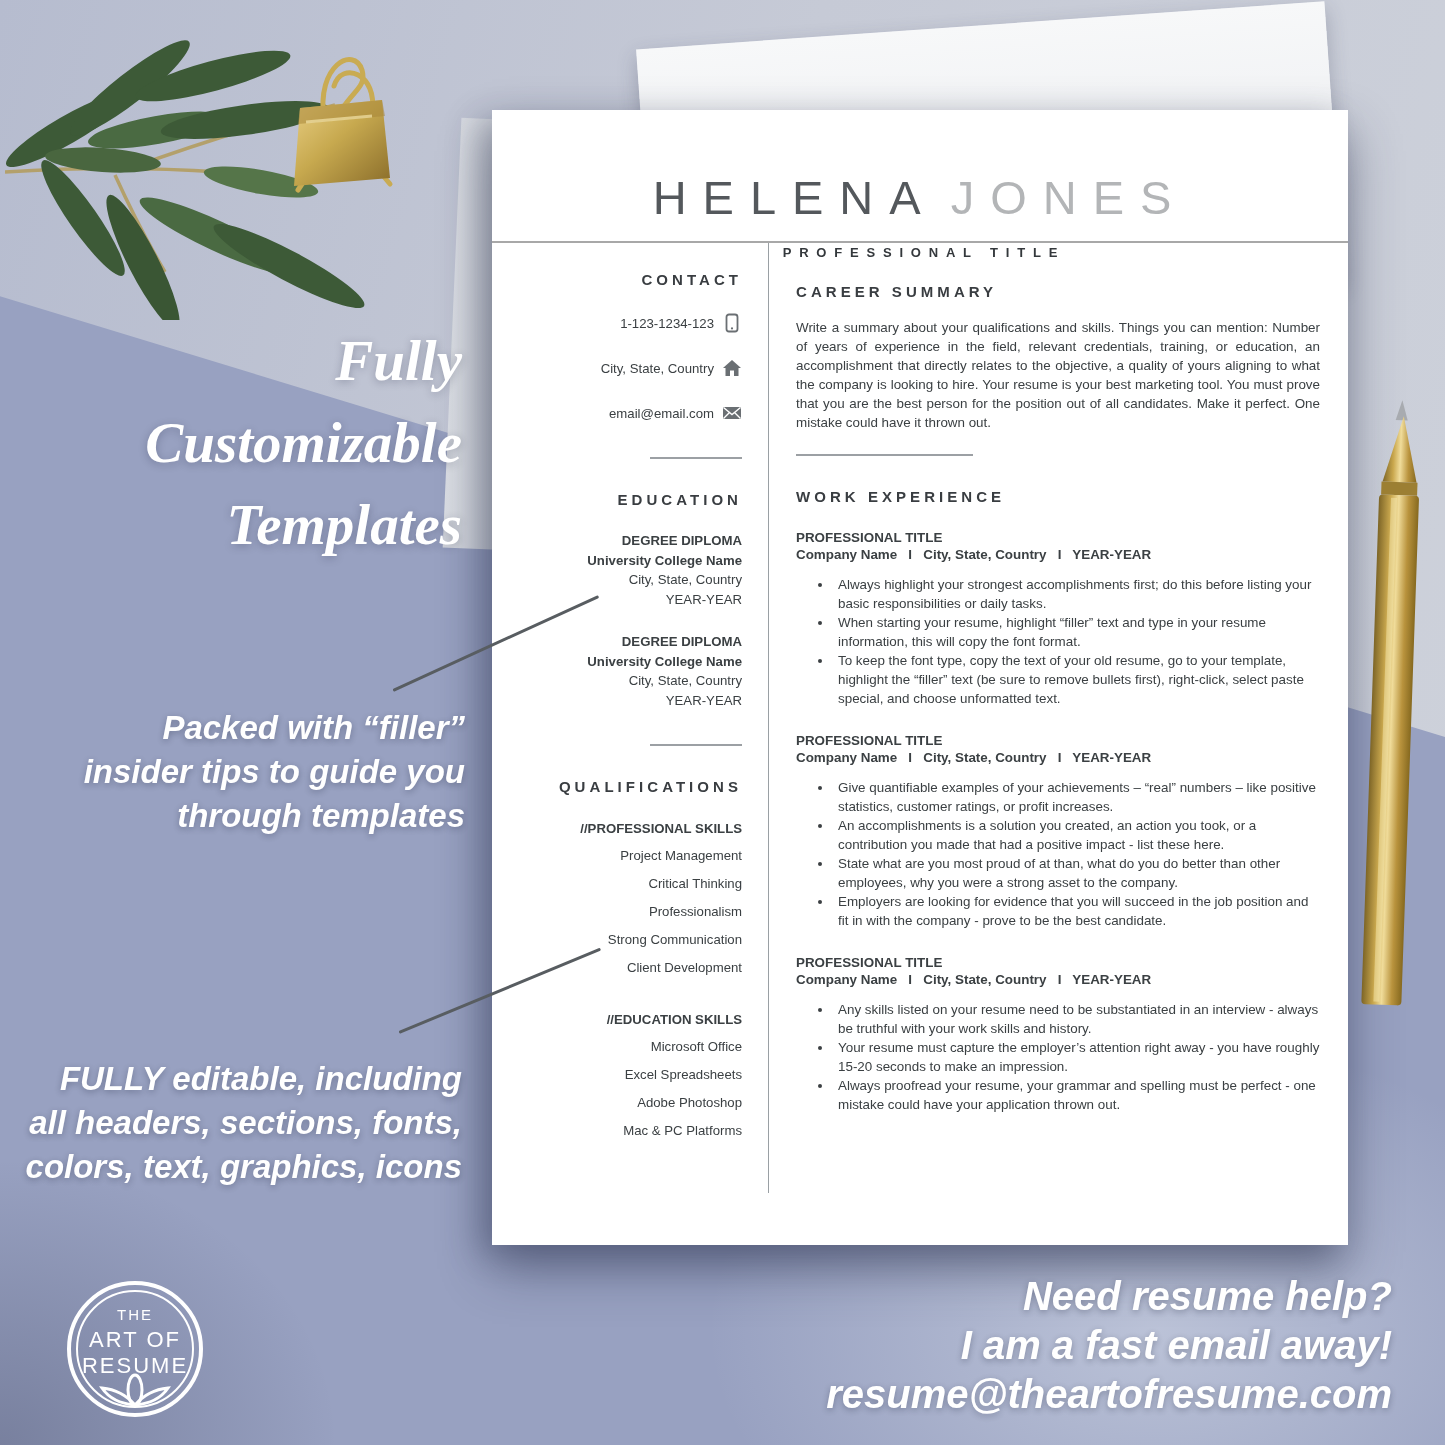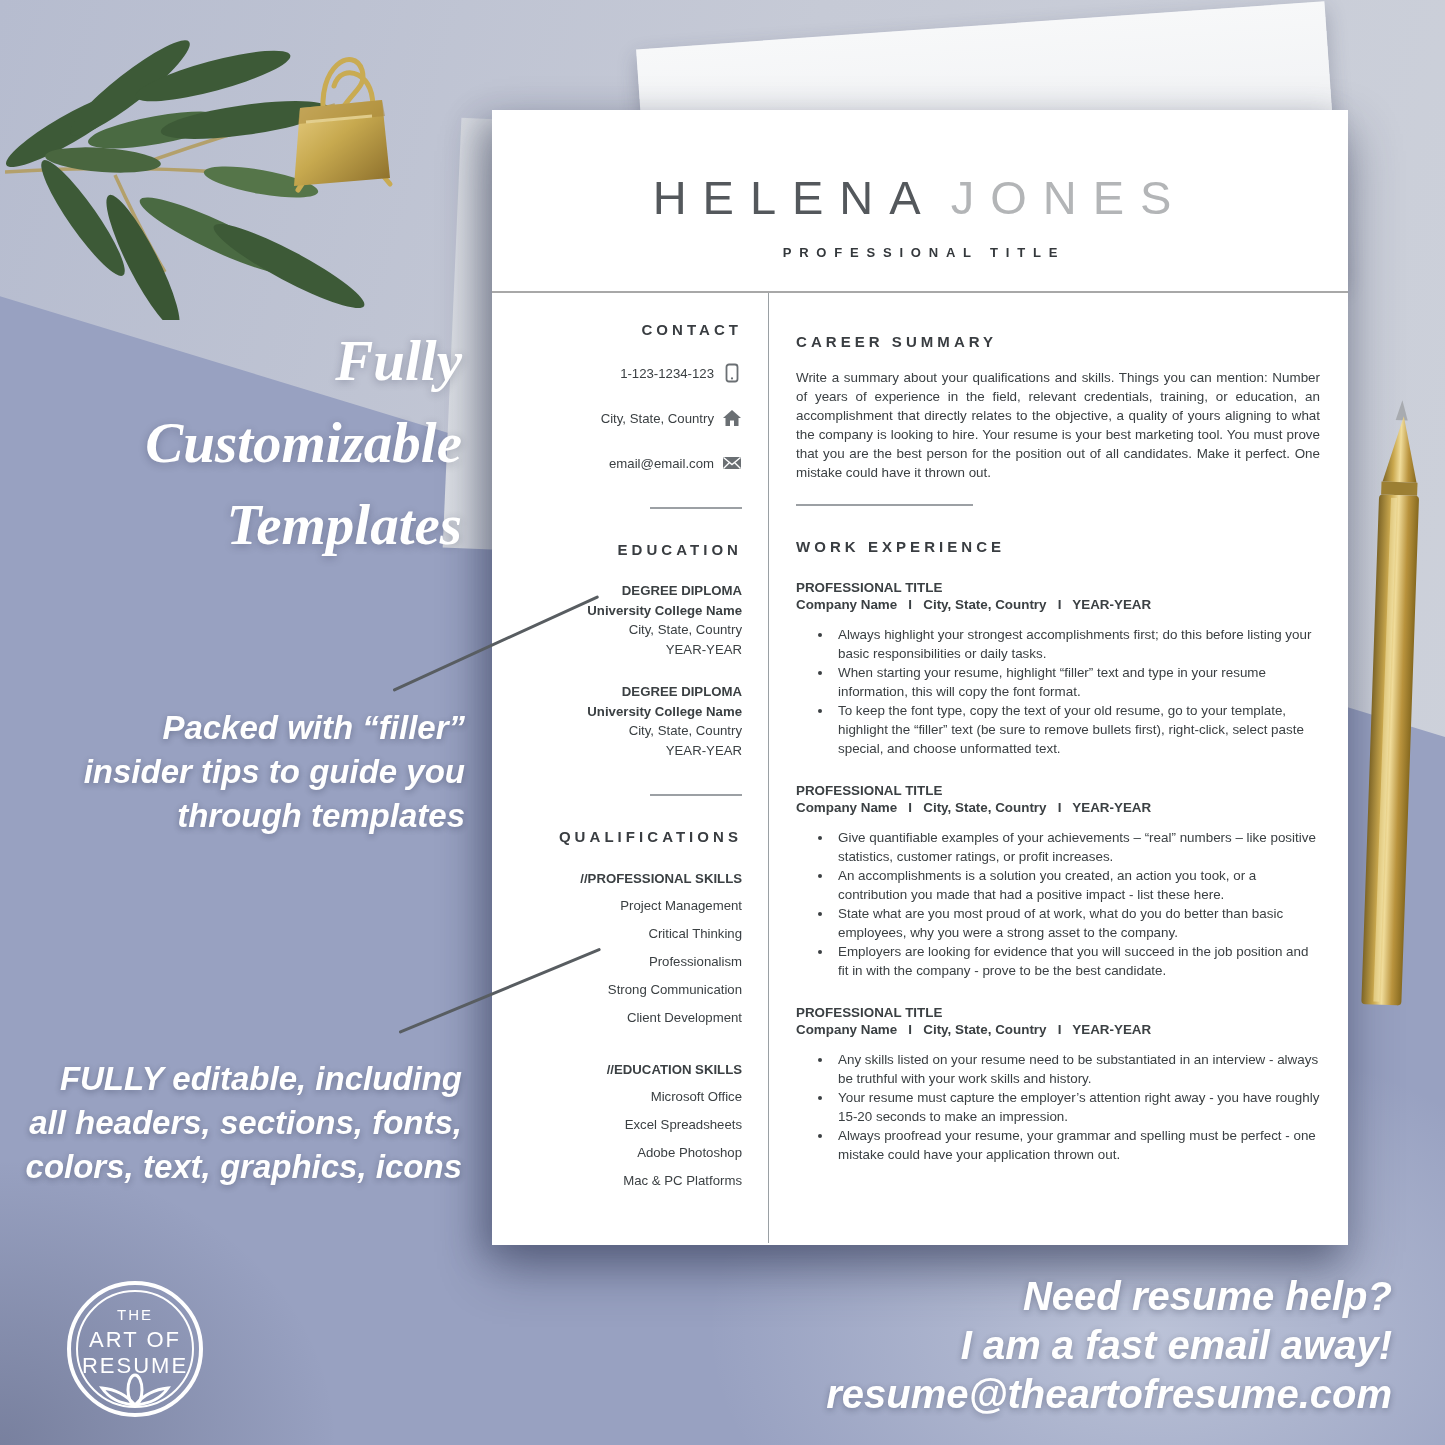--- a/index.html
+++ b/index.html
@@ -36,21 +36,21 @@
     background:linear-gradient(90deg,#dadde3,#c5c9d1);
     transform:rotate(2.5deg);
   }
 
   
   .sheet {
     position:absolute; left:492px; top:110px; width:856px; height:1135px; z-index:2;
     background:#ffffff; color:#3b4043;
     box-shadow:0 24px 48px rgba(35,42,70,.45), -14px 10px 30px rgba(35,42,70,.25);
   }
-  .sheet-header { height:183px; border-bottom:2px solid #a8a8a8; text-align:center; padding-top:60px; }
+  .sheet-header { height:133px; border-bottom:2px solid #a8a8a8; text-align:center; padding-top:60px; }
   .name { font-size:47px; font-weight:500; letter-spacing:.34em; color:#54585c; white-space:nowrap; }
   .name .last { color:#b3b5b7; margin-left:.30em; }
   .subtitle { margin-top:20px; font-size:13px; font-weight:bold; letter-spacing:.6em; text-indent:.6em; color:#34383c; }
 
   .sheet-body { display:flex; height:950px; }
   .col-side { width:277px; border-right:1px solid #9aa0a4; padding:28px 26px 0 28px; text-align:right; }
   .col-main { width:579px; padding:40px 28px 0 27px; }
 
   .sec-title { font-size:15px; font-weight:bold; letter-spacing:.27em; color:#393d41; }
 
@@ -262,21 +262,21 @@
             <li>To keep the font type, copy the text of your old resume, go to your template, highlight the “filler” text (be sure to remove bullets first), right-click, select paste special, and choose unformatted text.</li>
           </ul>
       </div>
 
       <div class="job">
         <div class="job-role">PROFESSIONAL TITLE</div>
         <div class="job-meta">Company Name   I   City, State, Country   I   YEAR-YEAR</div>
         <ul>
             <li>Give quantifiable examples of your achievements – “real” numbers – like positive statistics, customer ratings, or profit increases.</li>
             <li>An accomplishments is a solution you created, an action you took, or a contribution you made that had a positive impact - list these here.</li>
-            <li>State what are you most proud of at work, what do you do better than basic employees, why you were a strong asset to the company.</li>
+            <li>State what are you most proud of at than, what do you do better than other employees, why you were a strong asset to the company.</li>
             <li>Employers are looking for evidence that you will succeed in the job position and fit in with the company - prove to be the best candidate.</li>
           </ul>
       </div>
 
       <div class="job">
         <div class="job-role">PROFESSIONAL TITLE</div>
         <div class="job-meta">Company Name   I   City, State, Country   I   YEAR-YEAR</div>
         <ul>
             <li>Any skills listed on your resume need to be substantiated in an interview - always be truthful with your work skills and history.</li>
             <li>Your resume must capture the employer’s attention right away - you have roughly 15-20 seconds to make an impression.</li>

